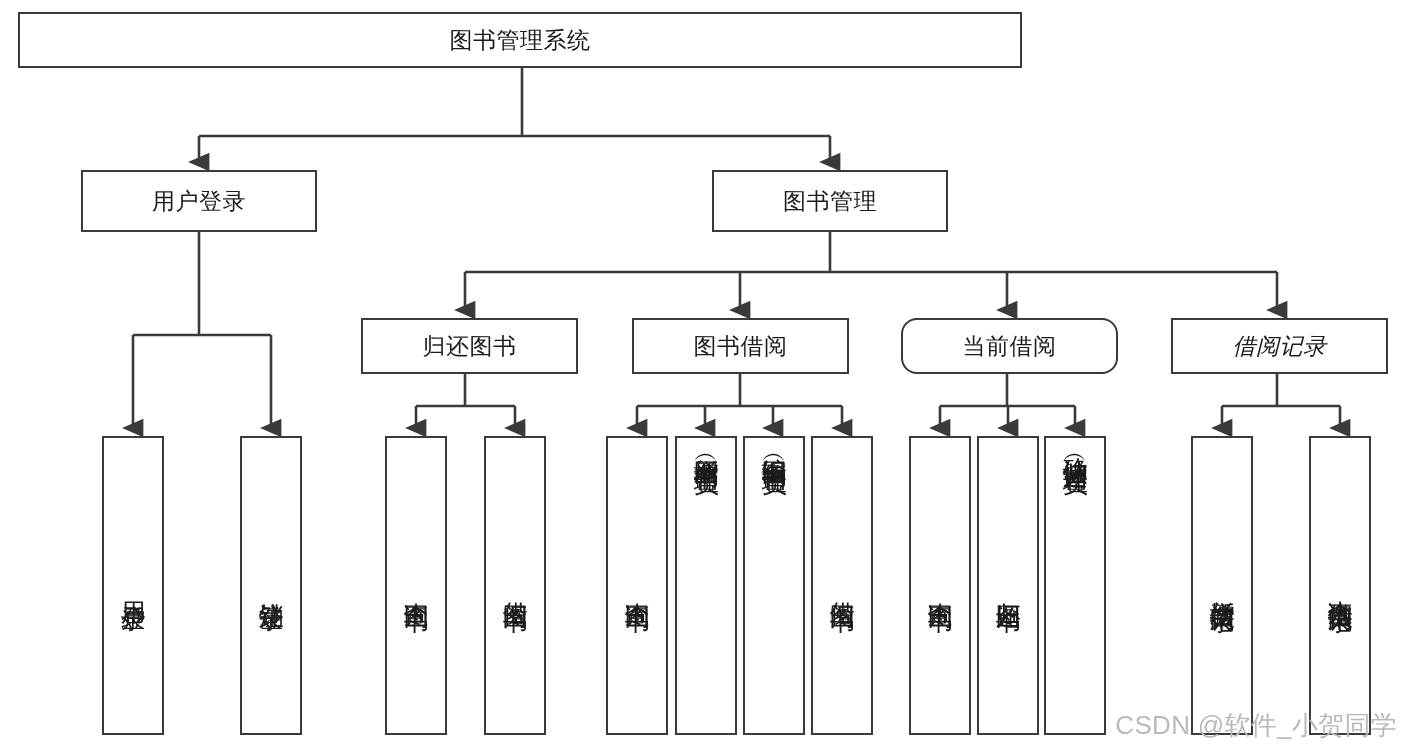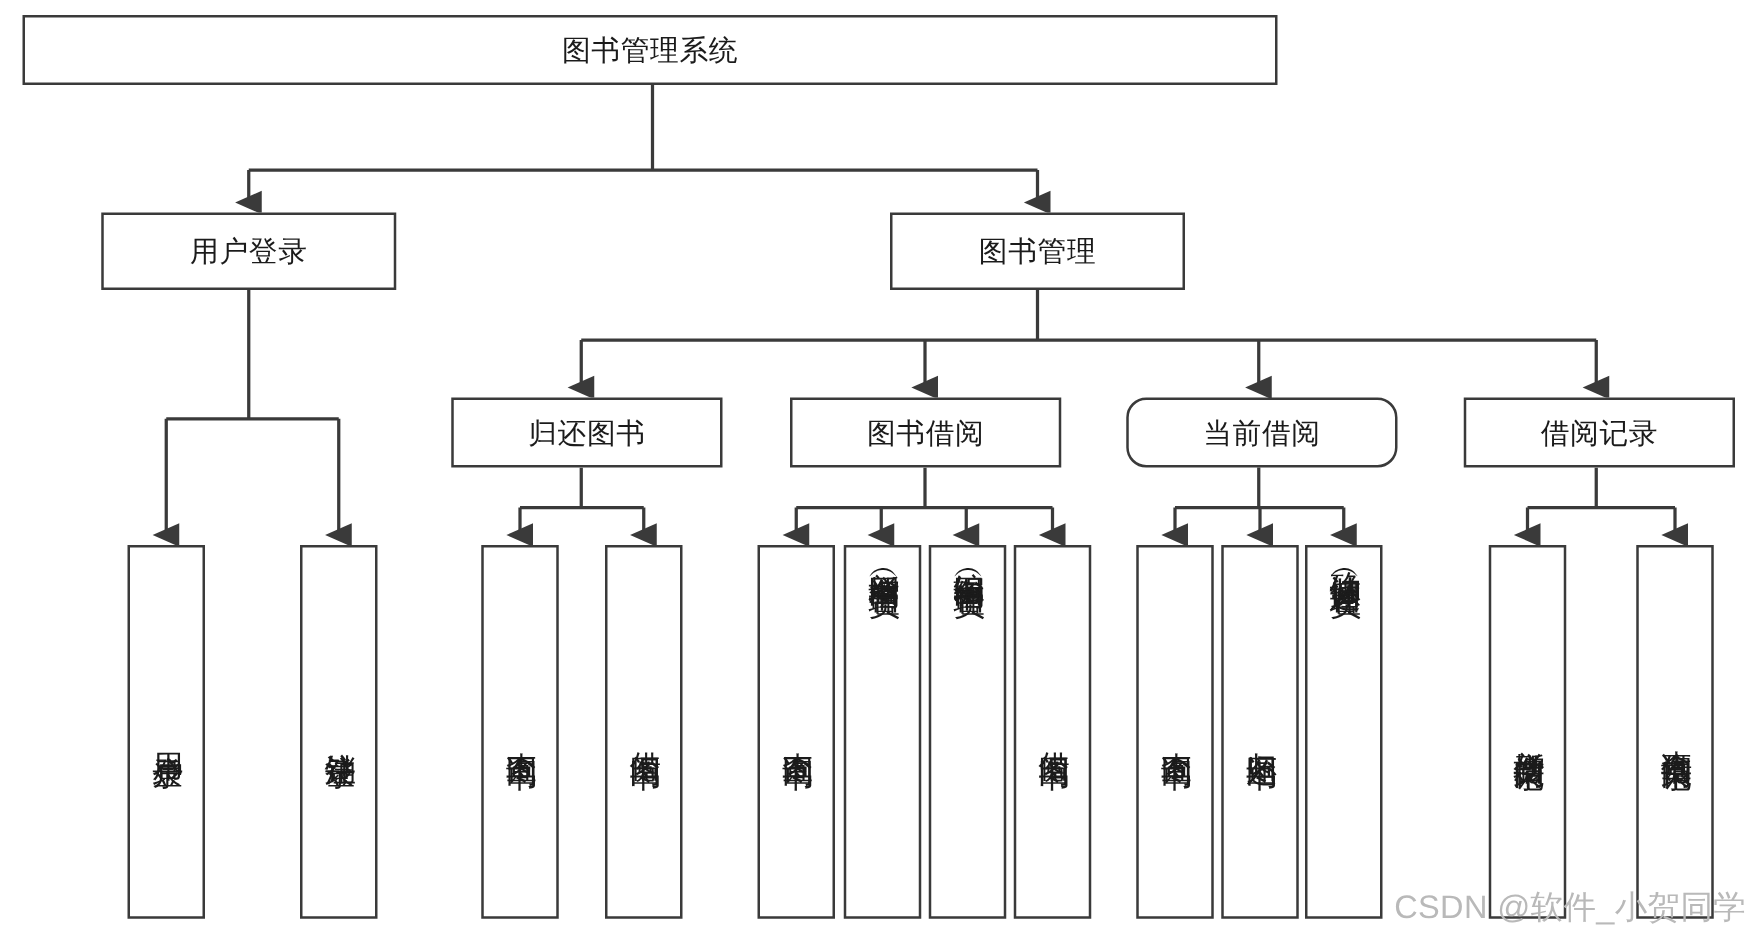--- a/index.html
+++ b/index.html
@@ -140,21 +140,21 @@
 
   <div class="node" style="left:361px; top:318px; width:217px; height:56px;">
     <span class="label">归还图书</span>
   </div>
   <div class="node" style="left:632px; top:318px; width:217px; height:56px;">
     <span class="label">图书借阅</span>
   </div>
   <div class="node" style="left:901px; top:318px; width:217px; height:56px;border-radius:16px;">
     <span class="label">当前借阅</span>
   </div>
-  <div class="node" style="left:1171px; top:318px; width:217px; height:56px;">
+  <div class="node" style="left:1171px; top:318px; width:217px; height:56px;font-style:italic;">
     <span class="label">借阅记录</span>
   </div>
 
   <div class="node vertical center-v" style="left:102px; top:436px; width:62px; height:299px;">
     <span class="label">用户登录</span>
   </div>
   <div class="node vertical center-v" style="left:240px; top:436px; width:62px; height:299px;">
     <span class="label">注销登录</span>
   </div>
 

